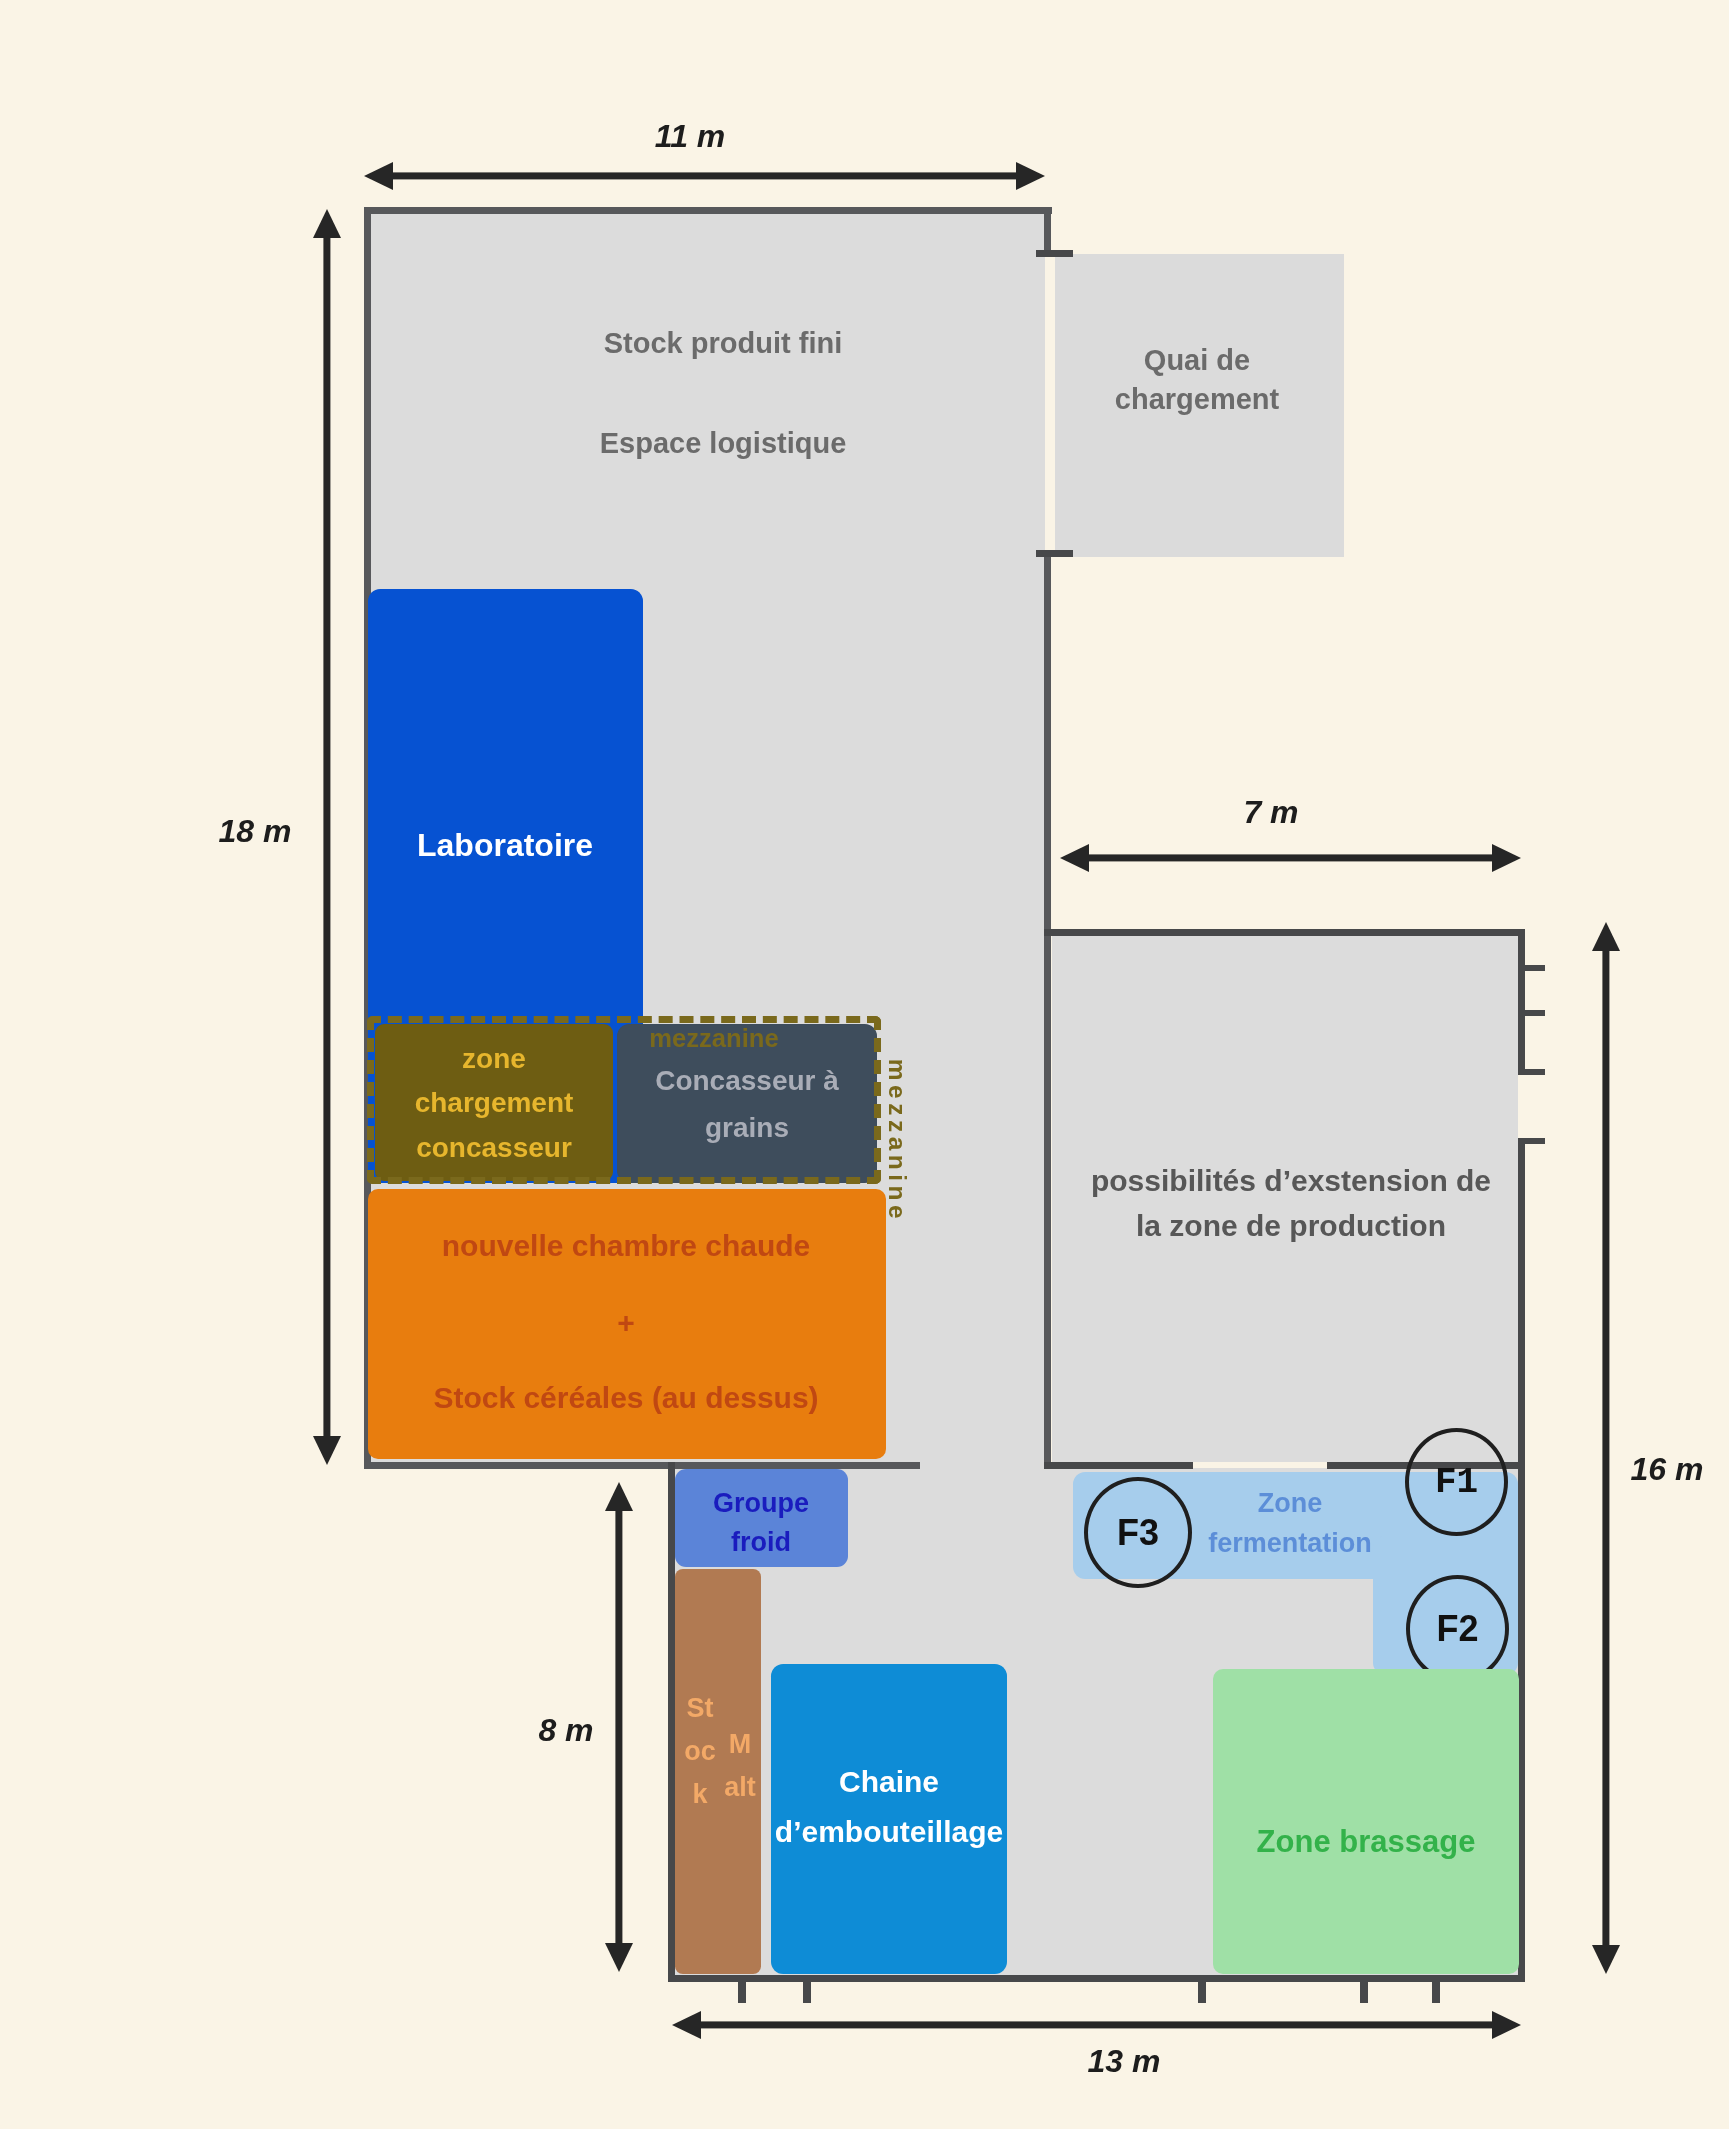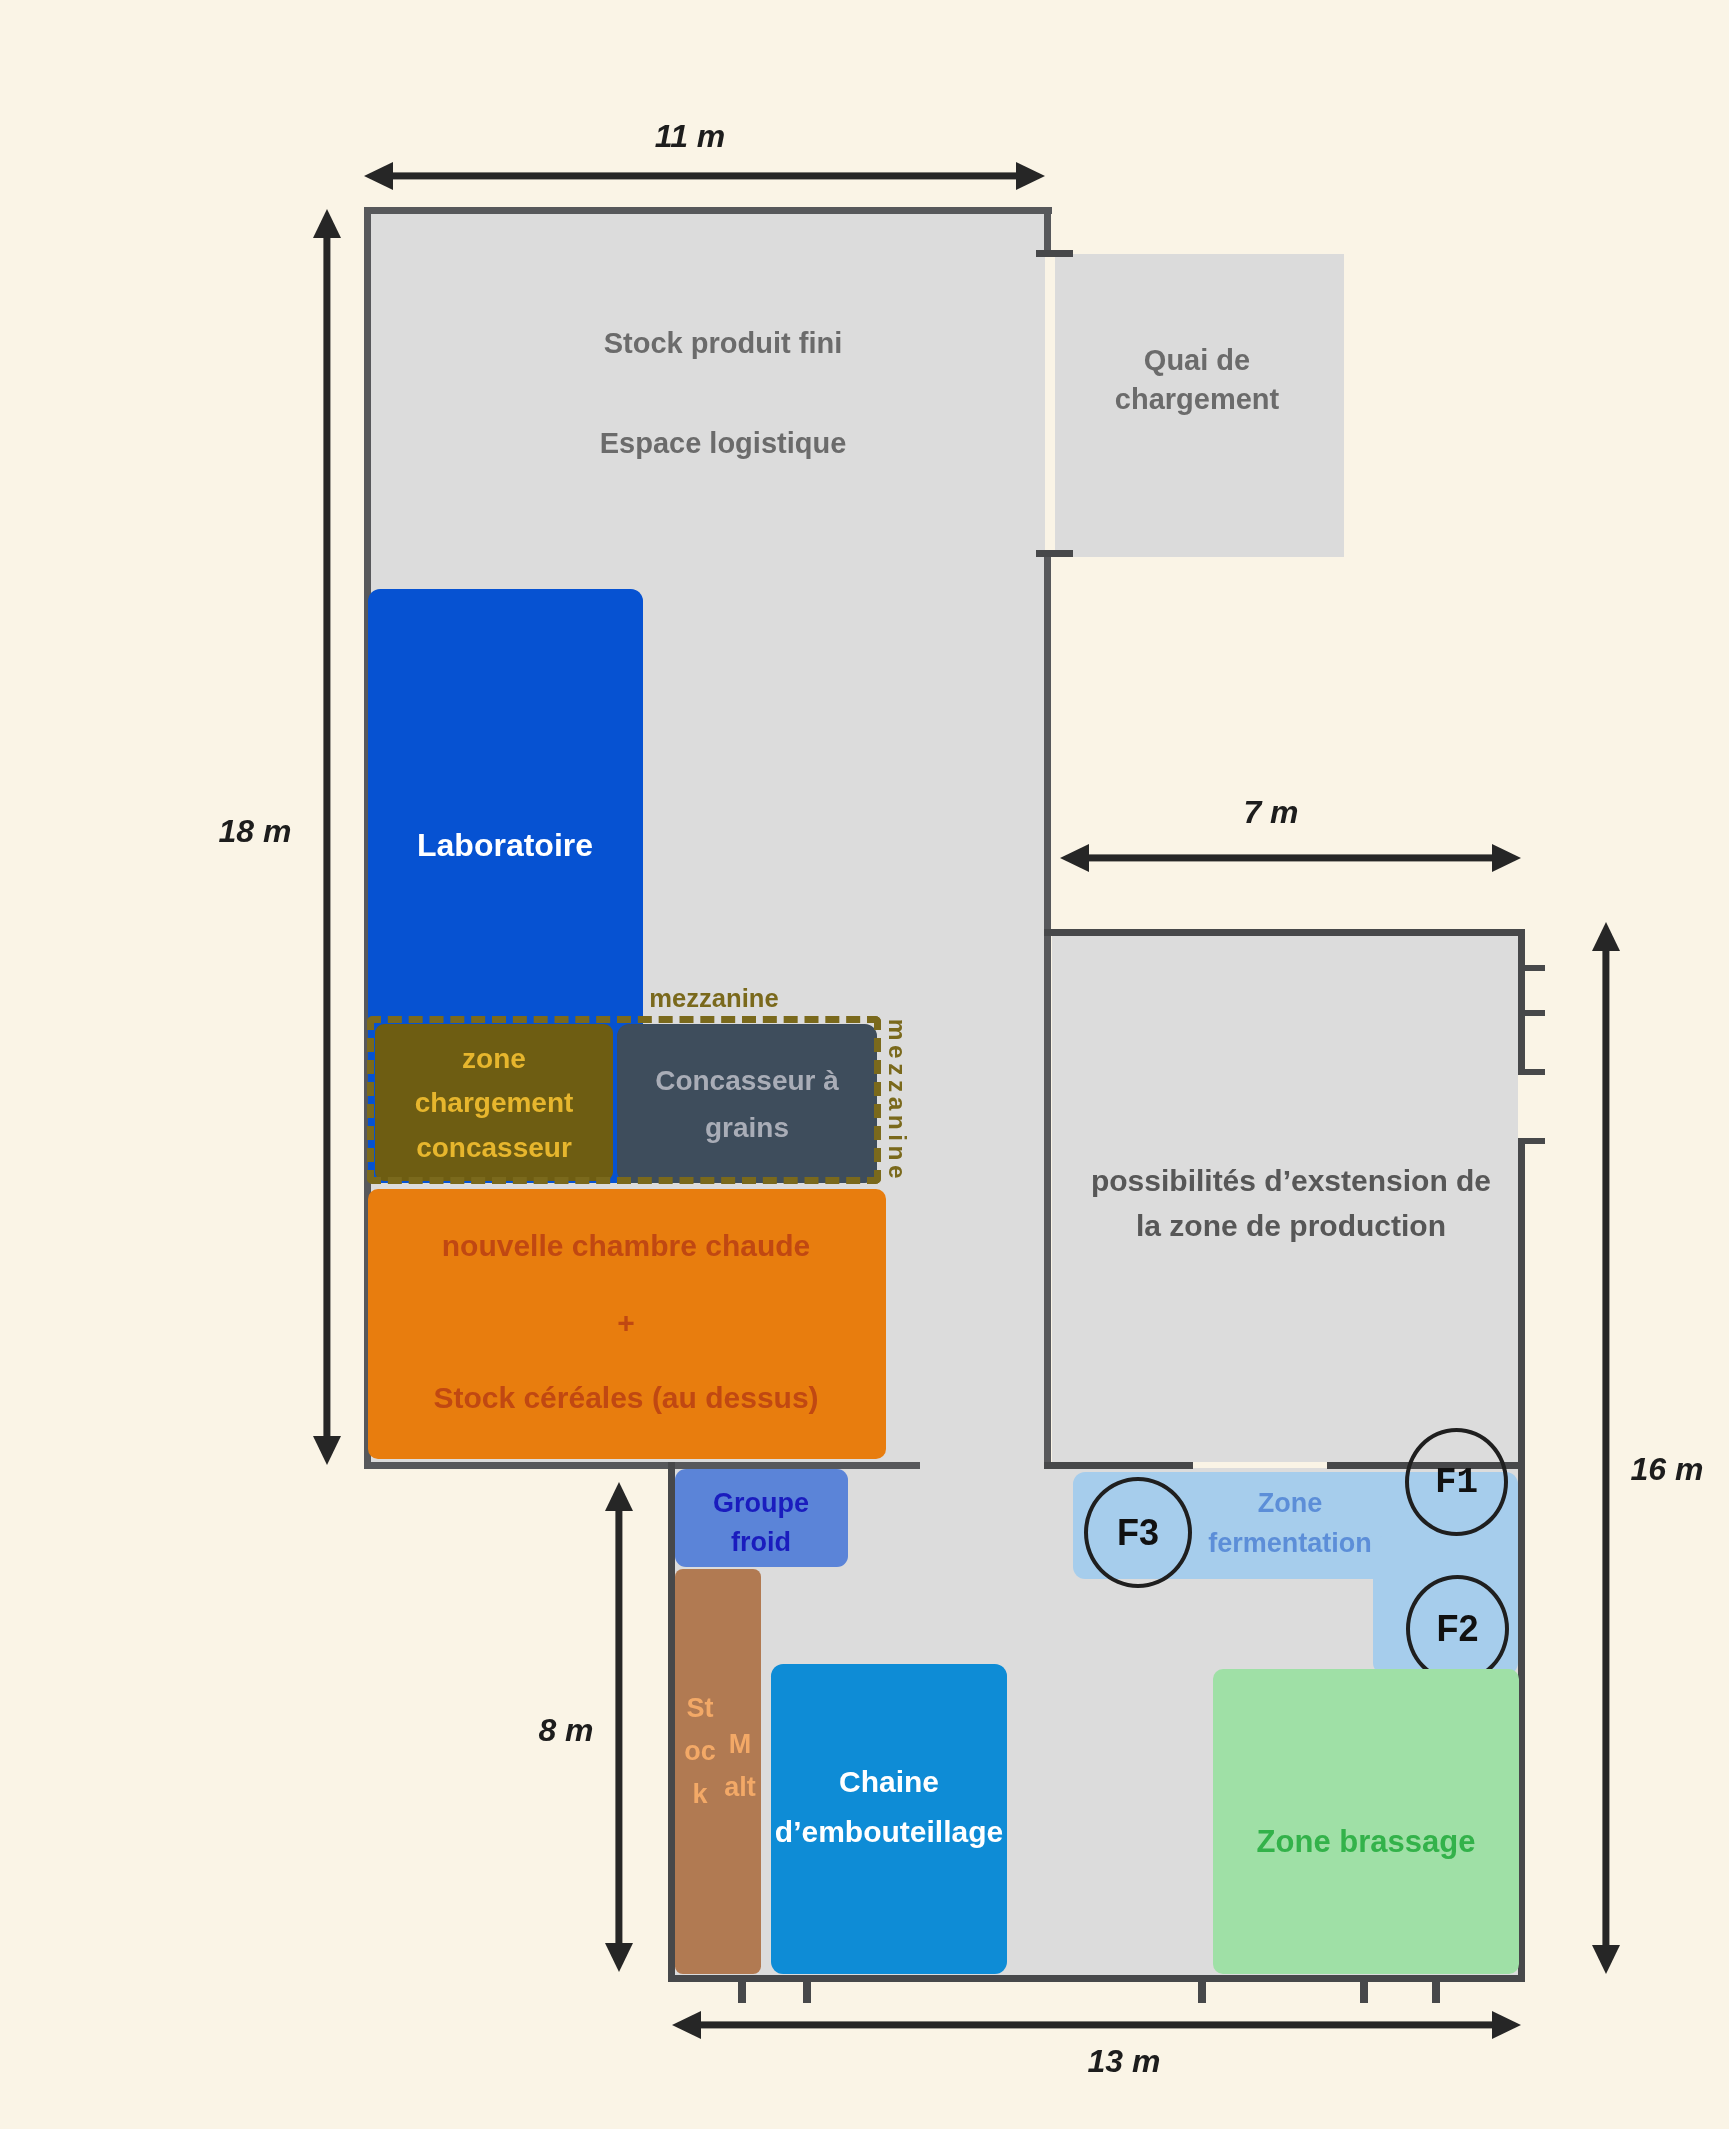--- a/index.html
+++ b/index.html
@@ -26,21 +26,21 @@
   .arrow.h .head.w{left:0;top:50%;transform:translateY(-50%);
     border-top:14.5px solid transparent;border-bottom:14.5px solid transparent;border-right:29px solid #262626;}
   .arrow.h .head.e{right:0;top:50%;transform:translateY(-50%);
     border-top:14.5px solid transparent;border-bottom:14.5px solid transparent;border-left:29px solid #262626;}
   .arrow.v .head.n{top:0;left:50%;transform:translateX(-50%);
     border-left:14.5px solid transparent;border-right:14.5px solid transparent;border-bottom:29px solid #262626;}
   .arrow.v .head.s{bottom:0;left:50%;transform:translateX(-50%);
     border-left:14.5px solid transparent;border-right:14.5px solid transparent;border-top:29px solid #262626;}
   
   .mezz{position:absolute;border:7.8px dashed #7a691c;border-radius:5.6px;background:transparent;}
-  .mezz-lbl{color:#7a691c;font-size:25.6px;}
+  .mezz-lbl{color:#7a691c;font-size:25.6px;margin-top:40px;}
   .vert{writing-mode:vertical-rl;transform:translate(-50%,-50%);letter-spacing:4.5px;}
   
   .tank{position:absolute;border:4.5px solid #1f1f1f;border-radius:50%;background:transparent;
         display:flex;align-items:center;justify-content:center;color:#111;font-size:36px;}
   
   .vword{position:absolute;width:36px;word-break:break-all;line-height:43px;text-align:center;
          font-size:27px;color:#f3a967;margin-top:32px;}
   .stub{position:absolute;background:#47484a;}
 </style>
 </head>

